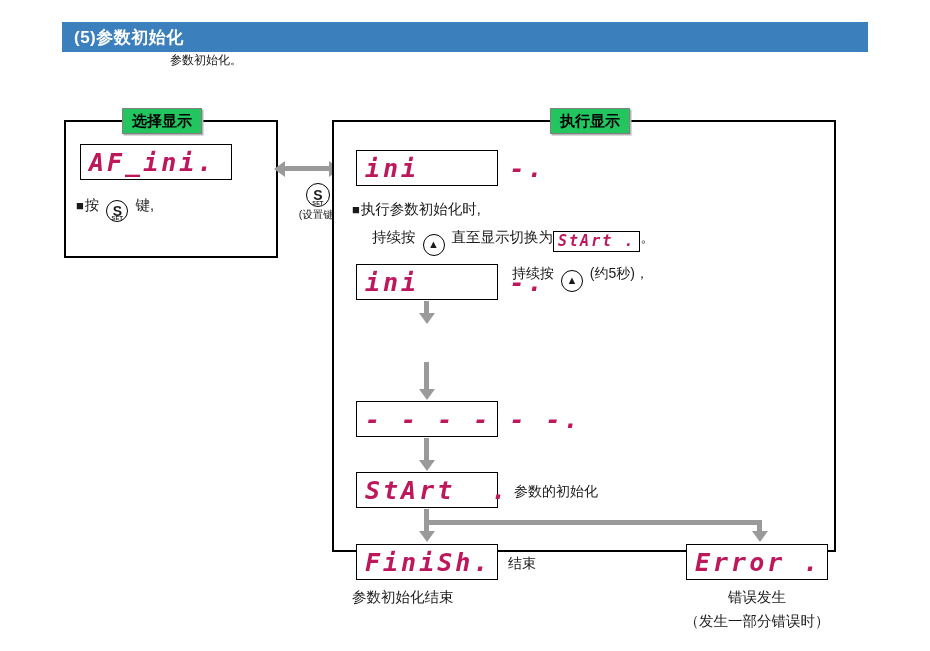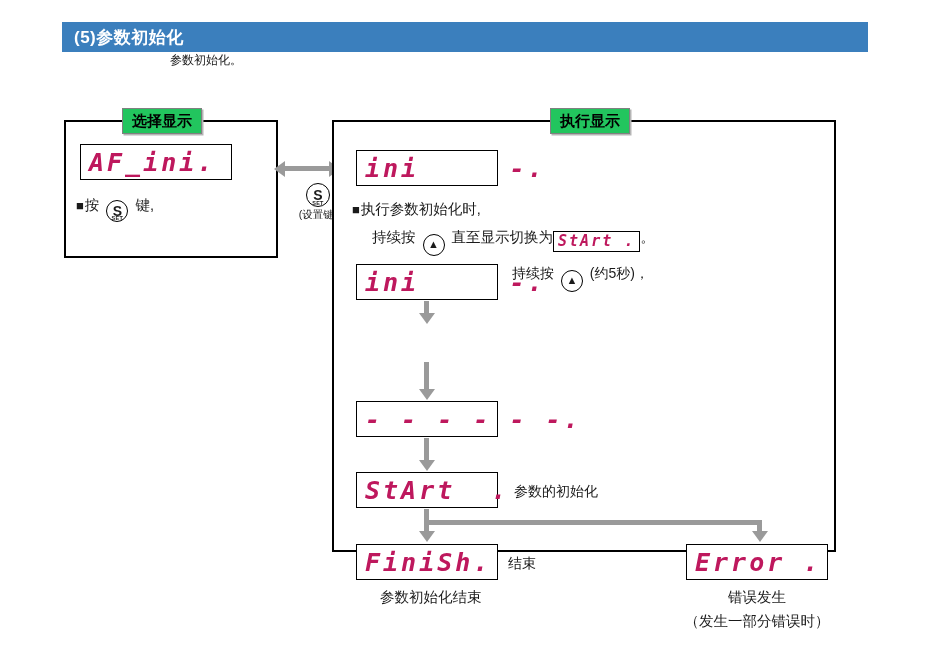--- a/index.html
+++ b/index.html
@@ -317,18 +317,18 @@
   <div class="lcd lcd-big" style="left:22px; top:350px; width:142px;">StArt  .</div>
   <div class="side-label" style="left:180px; top:358px;">参数的初始化</div>
 
   <div class="line-v-plain" style="left:90px; top:387px; height:16px;"></div>
   <div class="arrow-h-plain" style="left:90px; top:398px; width:338px;"></div>
   <div class="arrow-v" style="left:90px; top:398px; height:12px;"></div>
   <div class="arrow-v" style="left:423px; top:398px; height:12px;"></div>
 
   <div class="lcd lcd-big" style="left:22px; top:422px; width:142px;padding-left:8px;">FiniSh.</div>
   <div class="side-label" style="left:174px; top:430px;text-align:center;">结束</div>
-  <div class="caption-text" style="left:18px; top:464px;margin-left:28px;">参数初始化结束</div>
+  <div class="caption-text" style="left:18px; top:464px;">参数初始化结束</div>
 
   <div class="lcd lcd-big" style="left:352px; top:422px; width:142px;">Error .</div>
   <div class="caption-text center-caption" style="left:332px; top:488px; width:182px;">（发生一部分错误时）</div>
   <div class="caption-text center-caption" style="left:352px; top:464px; width:142px;">错误发生</div>
 </div>
 
 </body></html>

